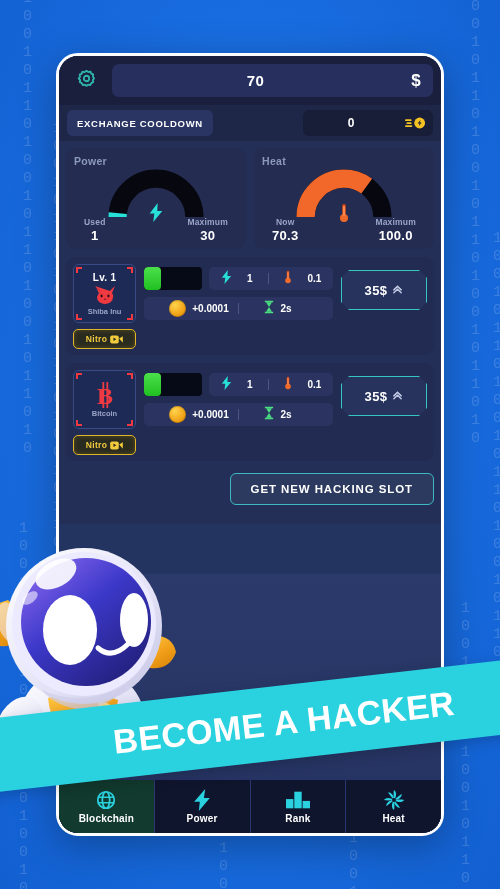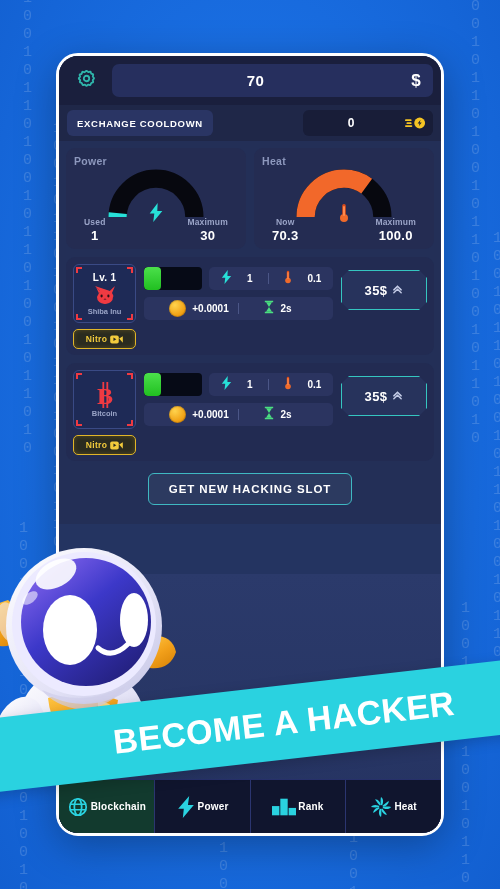--- a/index.html
+++ b/index.html
@@ -241,21 +241,21 @@
     border: 1.5px solid #35c6c0;
     display: flex; align-items: center; justify-content: center;
     gap: 5px;
     clip-path: polygon(8px 0, calc(100% - 8px) 0, 100% 8px, 100% calc(100% - 8px), calc(100% - 8px) 100%, 8px 100%, 0 calc(100% - 8px), 0 8px);
   }
   .buy-price { color:#fff; font-size:13px; font-weight:bold; letter-spacing:0.4px;}
 
   
   .cta-wrap {
     margin-top: 12px; margin-bottom: 12px;
-    display: flex; justify-content: center;
+    display: flex; justify-content: flex-end;
   }
   .cta-btn {
     background: #2c3a60;
     border: 1.5px solid #3fb8c2;
     border-radius: 6px;
     padding: 9px 20px;
     color: #fff;
     font-size: 11.5px;
     font-weight: bold;
     letter-spacing: 0.9px;
@@ -292,21 +292,21 @@
   .bottomnav {
     position: absolute;
     left: 0; right: 0; bottom: 0;
     height: 54px;
     background: #10152e;
     display: flex;
     border-top: 1px solid #26306a;
   }
   .nav-item {
     flex: 1 1 0;
-    display: flex; flex-direction: row;
+    display: flex; flex-direction: column;
     align-items: center; justify-content: center;
     gap: 2px;
     border-right: 1px solid #2b3570;
     position: relative;
   }
   .nav-item:last-child { border-right: none; }
   .nav-item.active { background: #123a2e; }
   .nav-label { color:#fff; font-size:10px; font-weight:bold; letter-spacing:0.2px;}
   .nav-ico { line-height:0; height:22px; display:flex; align-items:flex-end;}
 </style>

